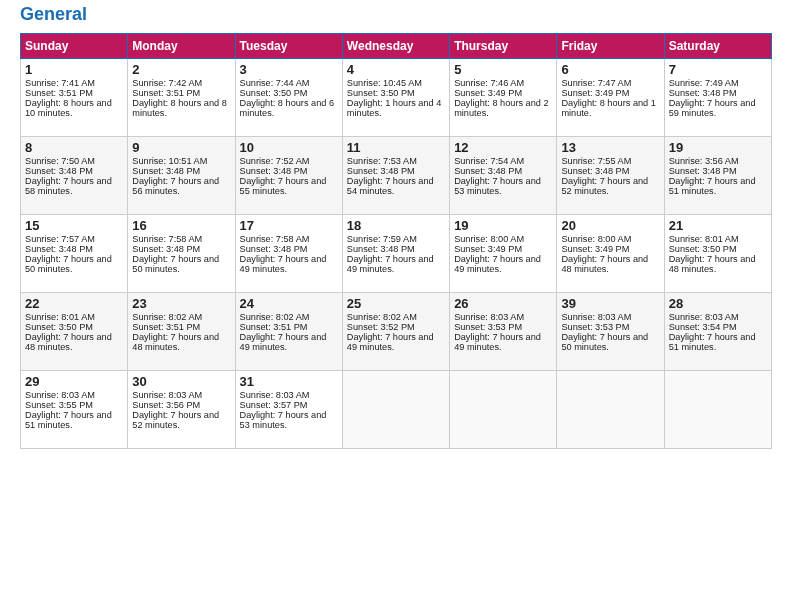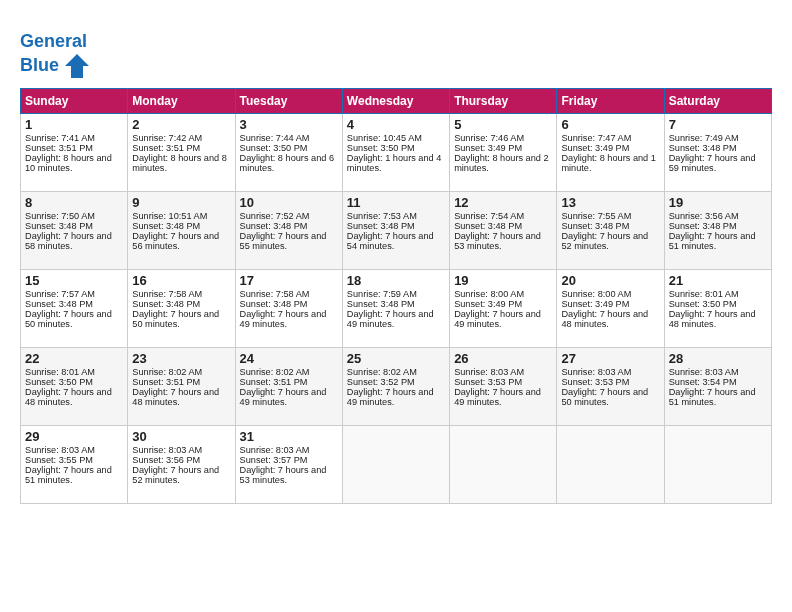--- a/index.html
+++ b/index.html
@@ -6,21 +6,21 @@
     body {
       font-family: Arial, sans-serif;
       background: #fff;
       width: 792px;
       height: 612px;
       overflow: hidden;
     }
     .page {
       width: 792px;
       height: 612px;
-      padding: 32px 20px 10px 20px;
+      padding: 5px 20px 10px 20px;
     }
     .header {
       display: flex;
       justify-content: space-between;
       align-items: flex-start;
       margin-bottom: 8px;
     }
     .logo {
       display: flex;
       align-items: center;
@@ -91,26 +91,20 @@
   </style>
 </head>
 <body>
 
 <div class="page">
   <div class="header">
     <div class="logo">
       <div>
         <div class="logo-text">
           <span>General</span>
-        </div>
-        <div style="display:flex;align-items:center;gap:2px;">
-          <span class="logo-text" style="color:#1a6db5;">Blue</span>
-          <svg class="logo-icon" viewBox="0 0 28 28" xmlns="http://www.w3.org/2000/svg">
-            <polygon points="14,2 26,14 20,14 20,26 8,26 8,14 2,14" fill="#1a6db5"></polygon>
-          </svg>
         </div>
       </div>
     </div>
     <div class="title-block">
       <div class="month-title"></div>
       <div class="location"></div>
     </div>
   </div>
 
   <table>
@@ -283,21 +277,21 @@
         <span>Sunset: 3:52 PM</span><br>
         <span>Daylight: 7 hours and 49 minutes.</span>
       </td>
           <td>
         <span class="day-num">26</span>
         <span>Sunrise: 8:03 AM</span><br>
         <span>Sunset: 3:53 PM</span><br>
         <span>Daylight: 7 hours and 49 minutes.</span>
       </td>
           <td>
-        <span class="day-num">27</span>
+        <span class="day-num">39</span>
         <span>Sunrise: 8:03 AM</span><br>
         <span>Sunset: 3:53 PM</span><br>
         <span>Daylight: 7 hours and 50 minutes.</span>
       </td>
           <td>
         <span class="day-num">28</span>
         <span>Sunrise: 8:03 AM</span><br>
         <span>Sunset: 3:54 PM</span><br>
         <span>Daylight: 7 hours and 51 minutes.</span>
       </td>

